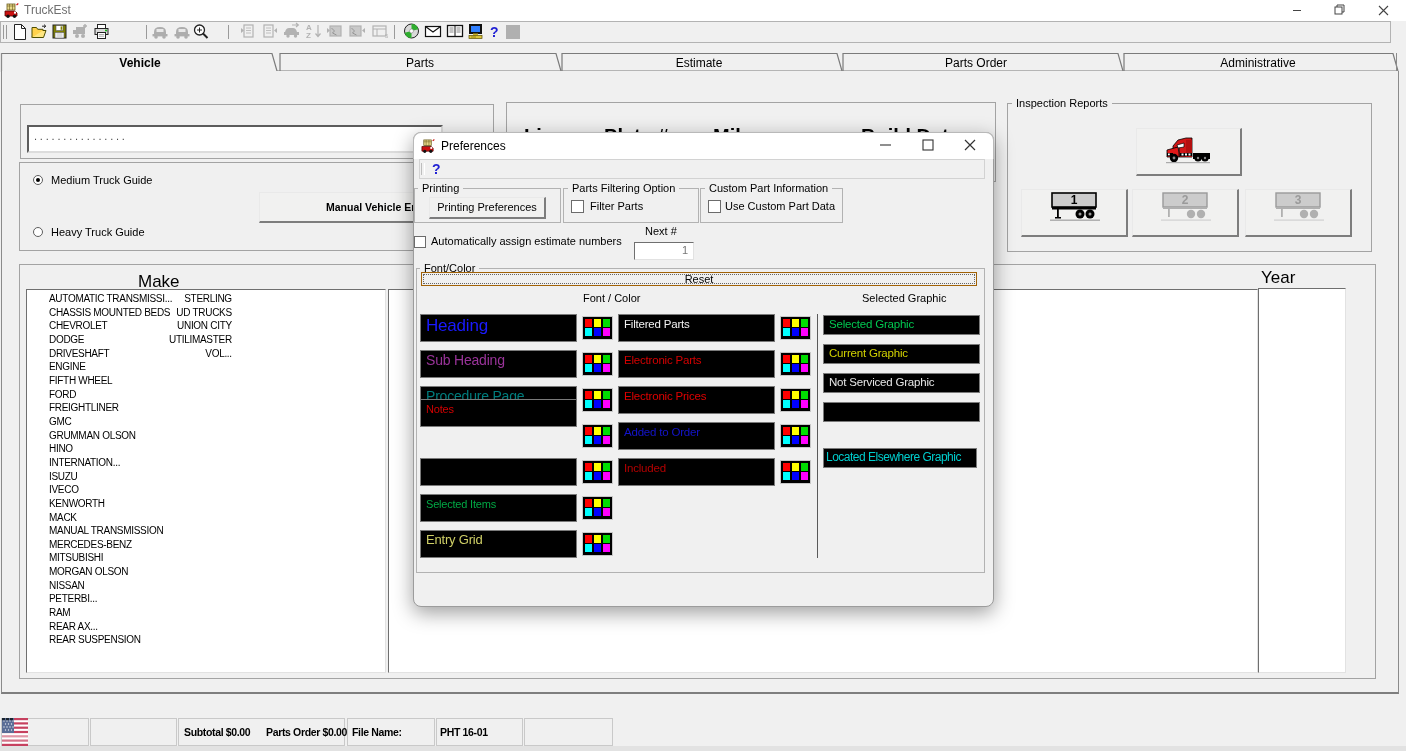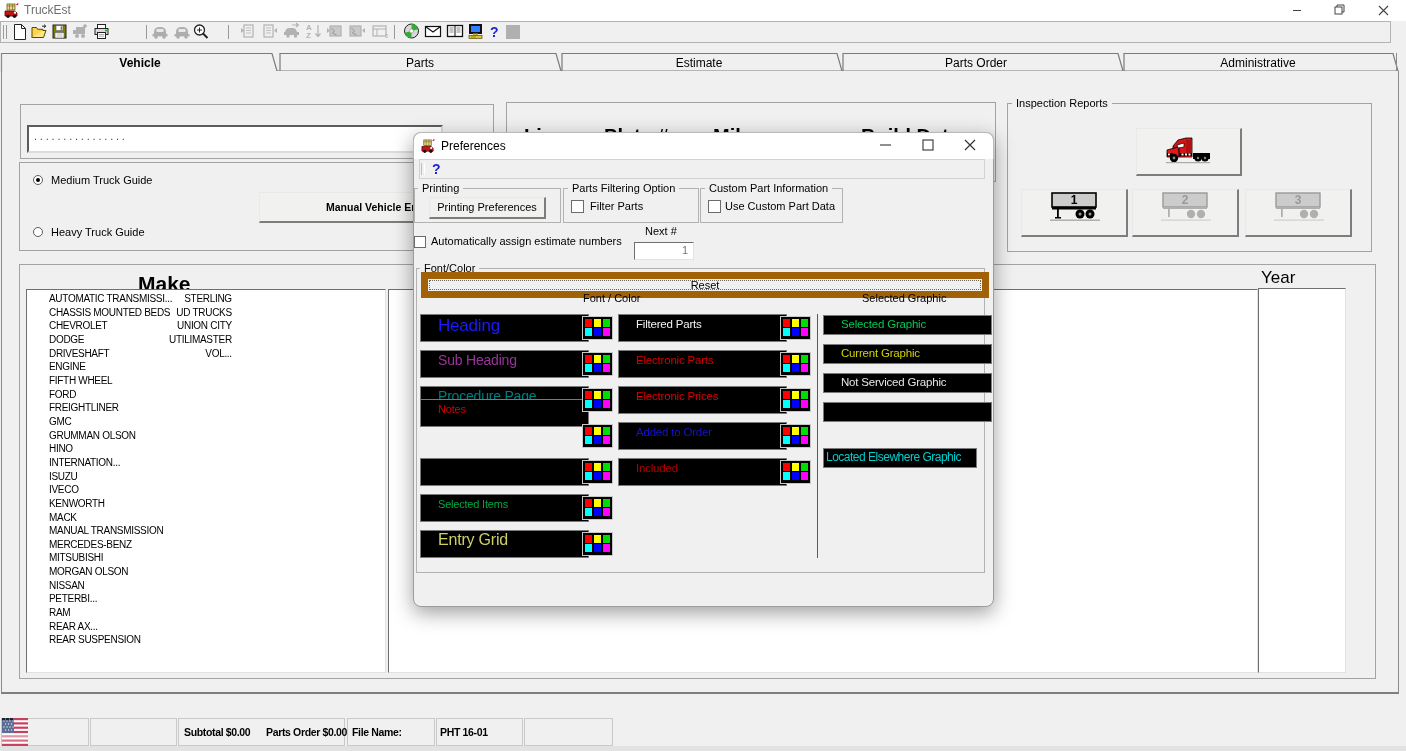--- a/index.html
+++ b/index.html
@@ -6,21 +6,21 @@
   body{width:1406px;height:751px;position:relative;overflow:hidden;
        background:#f0f0f0;font-family:"Liberation Sans",sans-serif;color:#000;}
   .abs{position:absolute;}
   .gb{position:absolute;border:1px solid #a3a3a3;}
   .gbl{position:absolute;background:#f0f0f0;padding:0 4px;font-size:11px;line-height:12px;white-space:nowrap;}
   .sunk{position:absolute;background:#fff;border:1px solid;border-color:#6f6f6f #e2e2e2 #e2e2e2 #6f6f6f;}
   .btn{position:absolute;background:#f1f1f0;border-style:solid;
        border-color:#e9e9e9 #7d7d7d #7d7d7d #e9e9e9;border-width:1px 2px 2px 1px;
        font-size:12px;text-align:center;}
   .blk{position:absolute;background:#000;border:1px solid #7a7a7a;font-size:11.5px;letter-spacing:-0.2px;
-       line-height:14px;padding:2px 0 0 17px;white-space:nowrap;overflow:hidden;}
+       line-height:14px;padding:2px 0 0 5px;white-space:nowrap;overflow:hidden;}
   .pal{position:absolute;width:25px;height:18px;background:#000;border:2px solid #000;outline:1px solid #c8c8c8;}
   .pal div{position:absolute;width:7px;height:8px;}
   .p1{left:0;top:0;background:#ff0000;} .p2{left:9px;top:0;background:#ffff00;}
   .p3{left:18px;top:0;background:#00dd00;} .p4{left:0;top:9px;background:#00ffff;}
   .p5{left:9px;top:9px;background:#0000ff;} .p6{left:18px;top:9px;background:#ff00ff;}
   .chk{position:absolute;width:11px;height:11px;background:#fff;border:1px solid #6b6b6b;}
   .radio{position:absolute;width:8px;height:8px;background:#fff;border:1px solid #5e5e5e;border-radius:50%;}
   .sp{position:absolute;font-size:11px;white-space:nowrap;}
   .stp{position:absolute;top:718px;height:26px;border:1px solid #c9c9c9;background:#f0f0f0;}
   .stt{position:absolute;top:726px;font-size:10.5px;letter-spacing:-0.35px;font-weight:bold;white-space:nowrap;}
@@ -274,21 +274,21 @@
     <text x="32" y="14" font-size="12" font-weight="bold" fill="#9a9a9a" text-anchor="middle" font-family="Liberation Sans,sans-serif">3</text>
     <rect x="10" y="17" width="44" height="2" fill="#b0b0b0"></rect>
     <rect x="15" y="19" width="1.8" height="8" fill="#b0b0b0"></rect>
     <circle cx="38" cy="24" r="4.2" fill="#b0b0b0"></circle>
       <circle cx="48" cy="24" r="4.2" fill="#b0b0b0"></circle>
     <rect x="8" y="29.5" width="50" height="1.2" fill="#d0d0d0"></rect>
   </svg>
 </div>
 
 <div class="gb" style="left:19px;top:264px;width:1355px;height:413px;"></div>
-<div class="abs" style="left:138px;top:272px;font-size:21px;font-weight:bold;">Make</div>
+<div class="abs" style="left:138px;top:272px;font-size:17px;">Make</div>
 <div class="abs" style="left:1261px;top:268px;font-size:17px;">Year</div>
 <div class="sunk" style="left:26px;top:289px;width:358px;height:382px;"></div>
 <div class="abs" style="left:30px;top:292px;font-size:10px;letter-spacing:-0.3px;line-height:13.65px;white-space:pre;margin-left:19px;">AUTOMATIC TRANSMISSI...
 CHASSIS MOUNTED BEDS
 CHEVROLET
 DODGE
 DRIVESHAFT
 ENGINE
 FIFTH WHEEL
 FORD
@@ -397,32 +397,32 @@
 <div class="sp" style="left:725px;top:200px;">Use Custom Part Data</div>
 
 <div class="chk" style="left:414px;top:236px;width:10px;height:10px;"></div>
 <div class="sp" style="left:431px;top:235px;">Automatically assign estimate numbers</div>
 <div class="sp" style="left:645px;top:225px;">Next #</div>
 <div class="sunk" style="left:634px;top:242px;width:58px;height:16px;"></div>
 <div class="abs" style="left:634px;top:244px;width:54px;font-size:11px;color:#777;text-align:right;">1</div>
 
 <div class="gb" style="left:416px;top:268px;width:567px;height:303px;border-color:#b2b2b2;"></div>
 <div class="gbl" style="left:420px;top:262px;">Font/Color</div>
-<div class="abs" style="left:421px;top:272px;width:554px;height:12px;background:#f0f0f0;border:7px solid #a16207;font-size:11px;line-height:12px;text-align:center;">
+<div class="abs" style="left:421px;top:272px;width:554px;height:12px;background:#f0f0f0;border:1px solid #a16207;font-size:11px;line-height:12px;text-align:center;">
   <span style="position:absolute;left:1px;top:1px;right:1px;bottom:1px;border:1px dotted #666;"></span>Reset</div>
 <div class="sp" style="left:583px;top:292px;">Font / Color</div>
 <div class="sp" style="left:862px;top:292px;">Selected Graphic</div>
 <div class="abs" style="left:817px;top:314px;width:1px;height:244px;background:#5a5a5a;"></div>
 <div class="blk" style="left:420px;top:314px;width:150px;height:24px;font-size:17px;color:#1a1aff;line-height:18px;">Heading</div>
 <div class="blk" style="left:420px;top:350px;width:150px;height:24px;font-size:14px;color:#993399;line-height:15px;">Sub Heading</div>
 <div class="blk" style="left:420px;top:386px;width:150px;height:24px;font-size:14px;color:#007d7d;line-height:15px;">Procedure Page</div>
 <div class="blk" style="left:420px;top:399px;width:150px;height:24px;font-size:11px;color:#d40000;">Notes</div>
 <div class="blk" style="left:420px;top:458px;width:150px;height:24px;"></div>
 <div class="blk" style="left:420px;top:494px;width:150px;height:24px;font-size:11px;color:#00a844;">Selected Items</div>
-<div class="blk" style="left:420px;top:530px;width:150px;height:24px;font-size:16px;color:#cfcf66;">Entry Grid</div>
+<div class="blk" style="left:420px;top:530px;width:150px;height:24px;font-size:13px;color:#cfcf66;">Entry Grid</div>
 <div class="pal" style="left:583px;top:317px;">
     <div class="p1"></div>
     <div class="p2"></div>
     <div class="p3"></div>
     <div class="p4"></div>
     <div class="p5"></div>
     <div class="p6"></div>
   </div>
 <div class="pal" style="left:583px;top:353px;">
     <div class="p1"></div>

